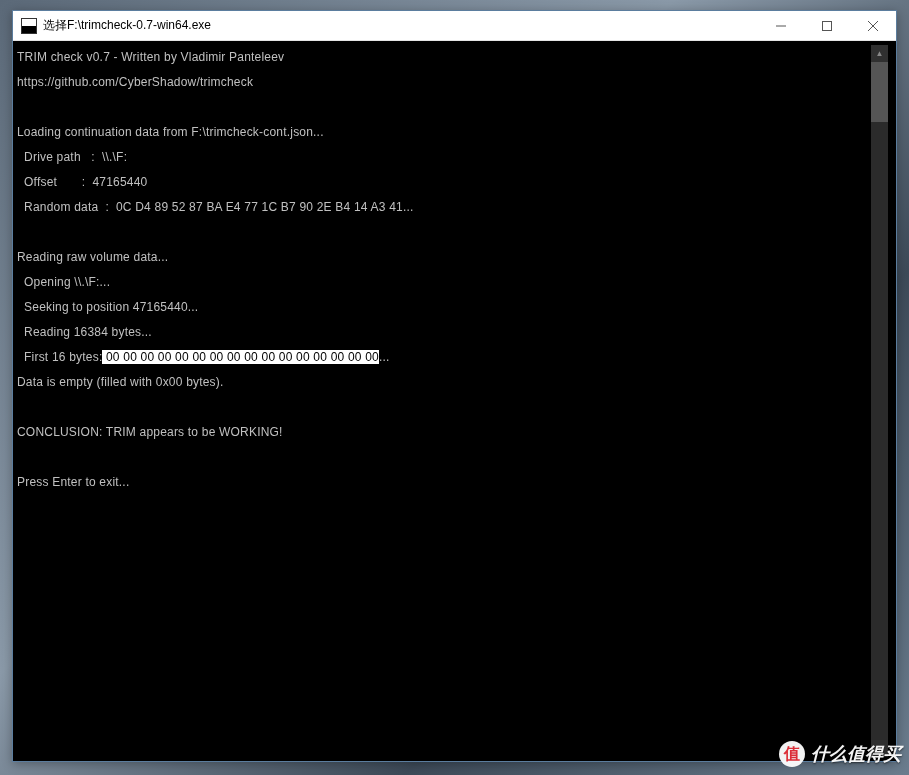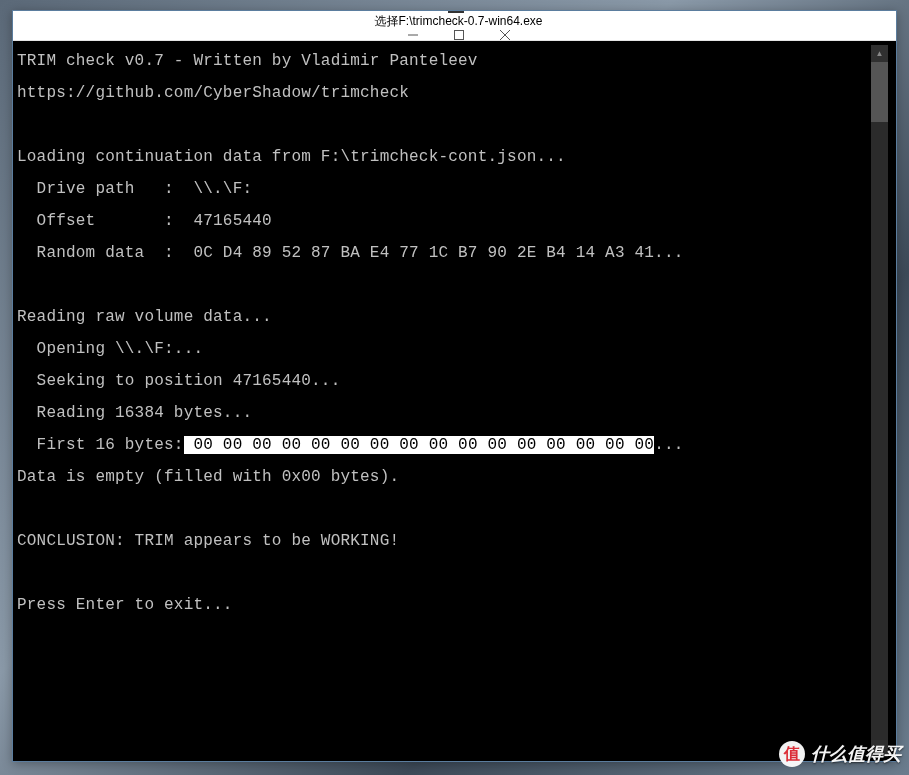--- a/index.html
+++ b/index.html
@@ -23,21 +23,20 @@
       display: flex;
       flex-direction: column;
     }
     .titlebar {
       height: 30px;
       background: #ffffff;
       display: flex;
       align-items: center;
       padding-left: 8px;
       border-bottom: 1px solid #e5e5e5;
-      flex-direction: column;
     }
     .app-icon {
       width: 16px;
       height: 16px;
       margin-right: 6px;
       border: 1px solid #333;
       background: linear-gradient(to bottom, #fff 0%, #fff 50%, #000 50%, #000 100%);
     }
     .title-text {
       font-size: 12px;
@@ -60,23 +59,23 @@
     .win-btn svg { width: 10px; height: 10px; }
     .console-area {
       flex: 1;
       background: #000000;
       padding: 4px 8px 4px 4px;
       position: relative;
       display: flex;
     }
     .console-content {
       flex: 1;
-      font-family: Liberation Mono, monospace;
-      font-size: 16px;
-      line-height: 32px;
+      font-family: Liberation Sans, sans-serif;
+      font-size: 12px;
+      line-height: 25px;
       color: #c0c0c0;
       white-space: pre;
       overflow: hidden;
       letter-spacing: 0.2px;
     }
     .hl {
       background: #ffffff;
       color: #000000;
     }
     .scrollbar {

